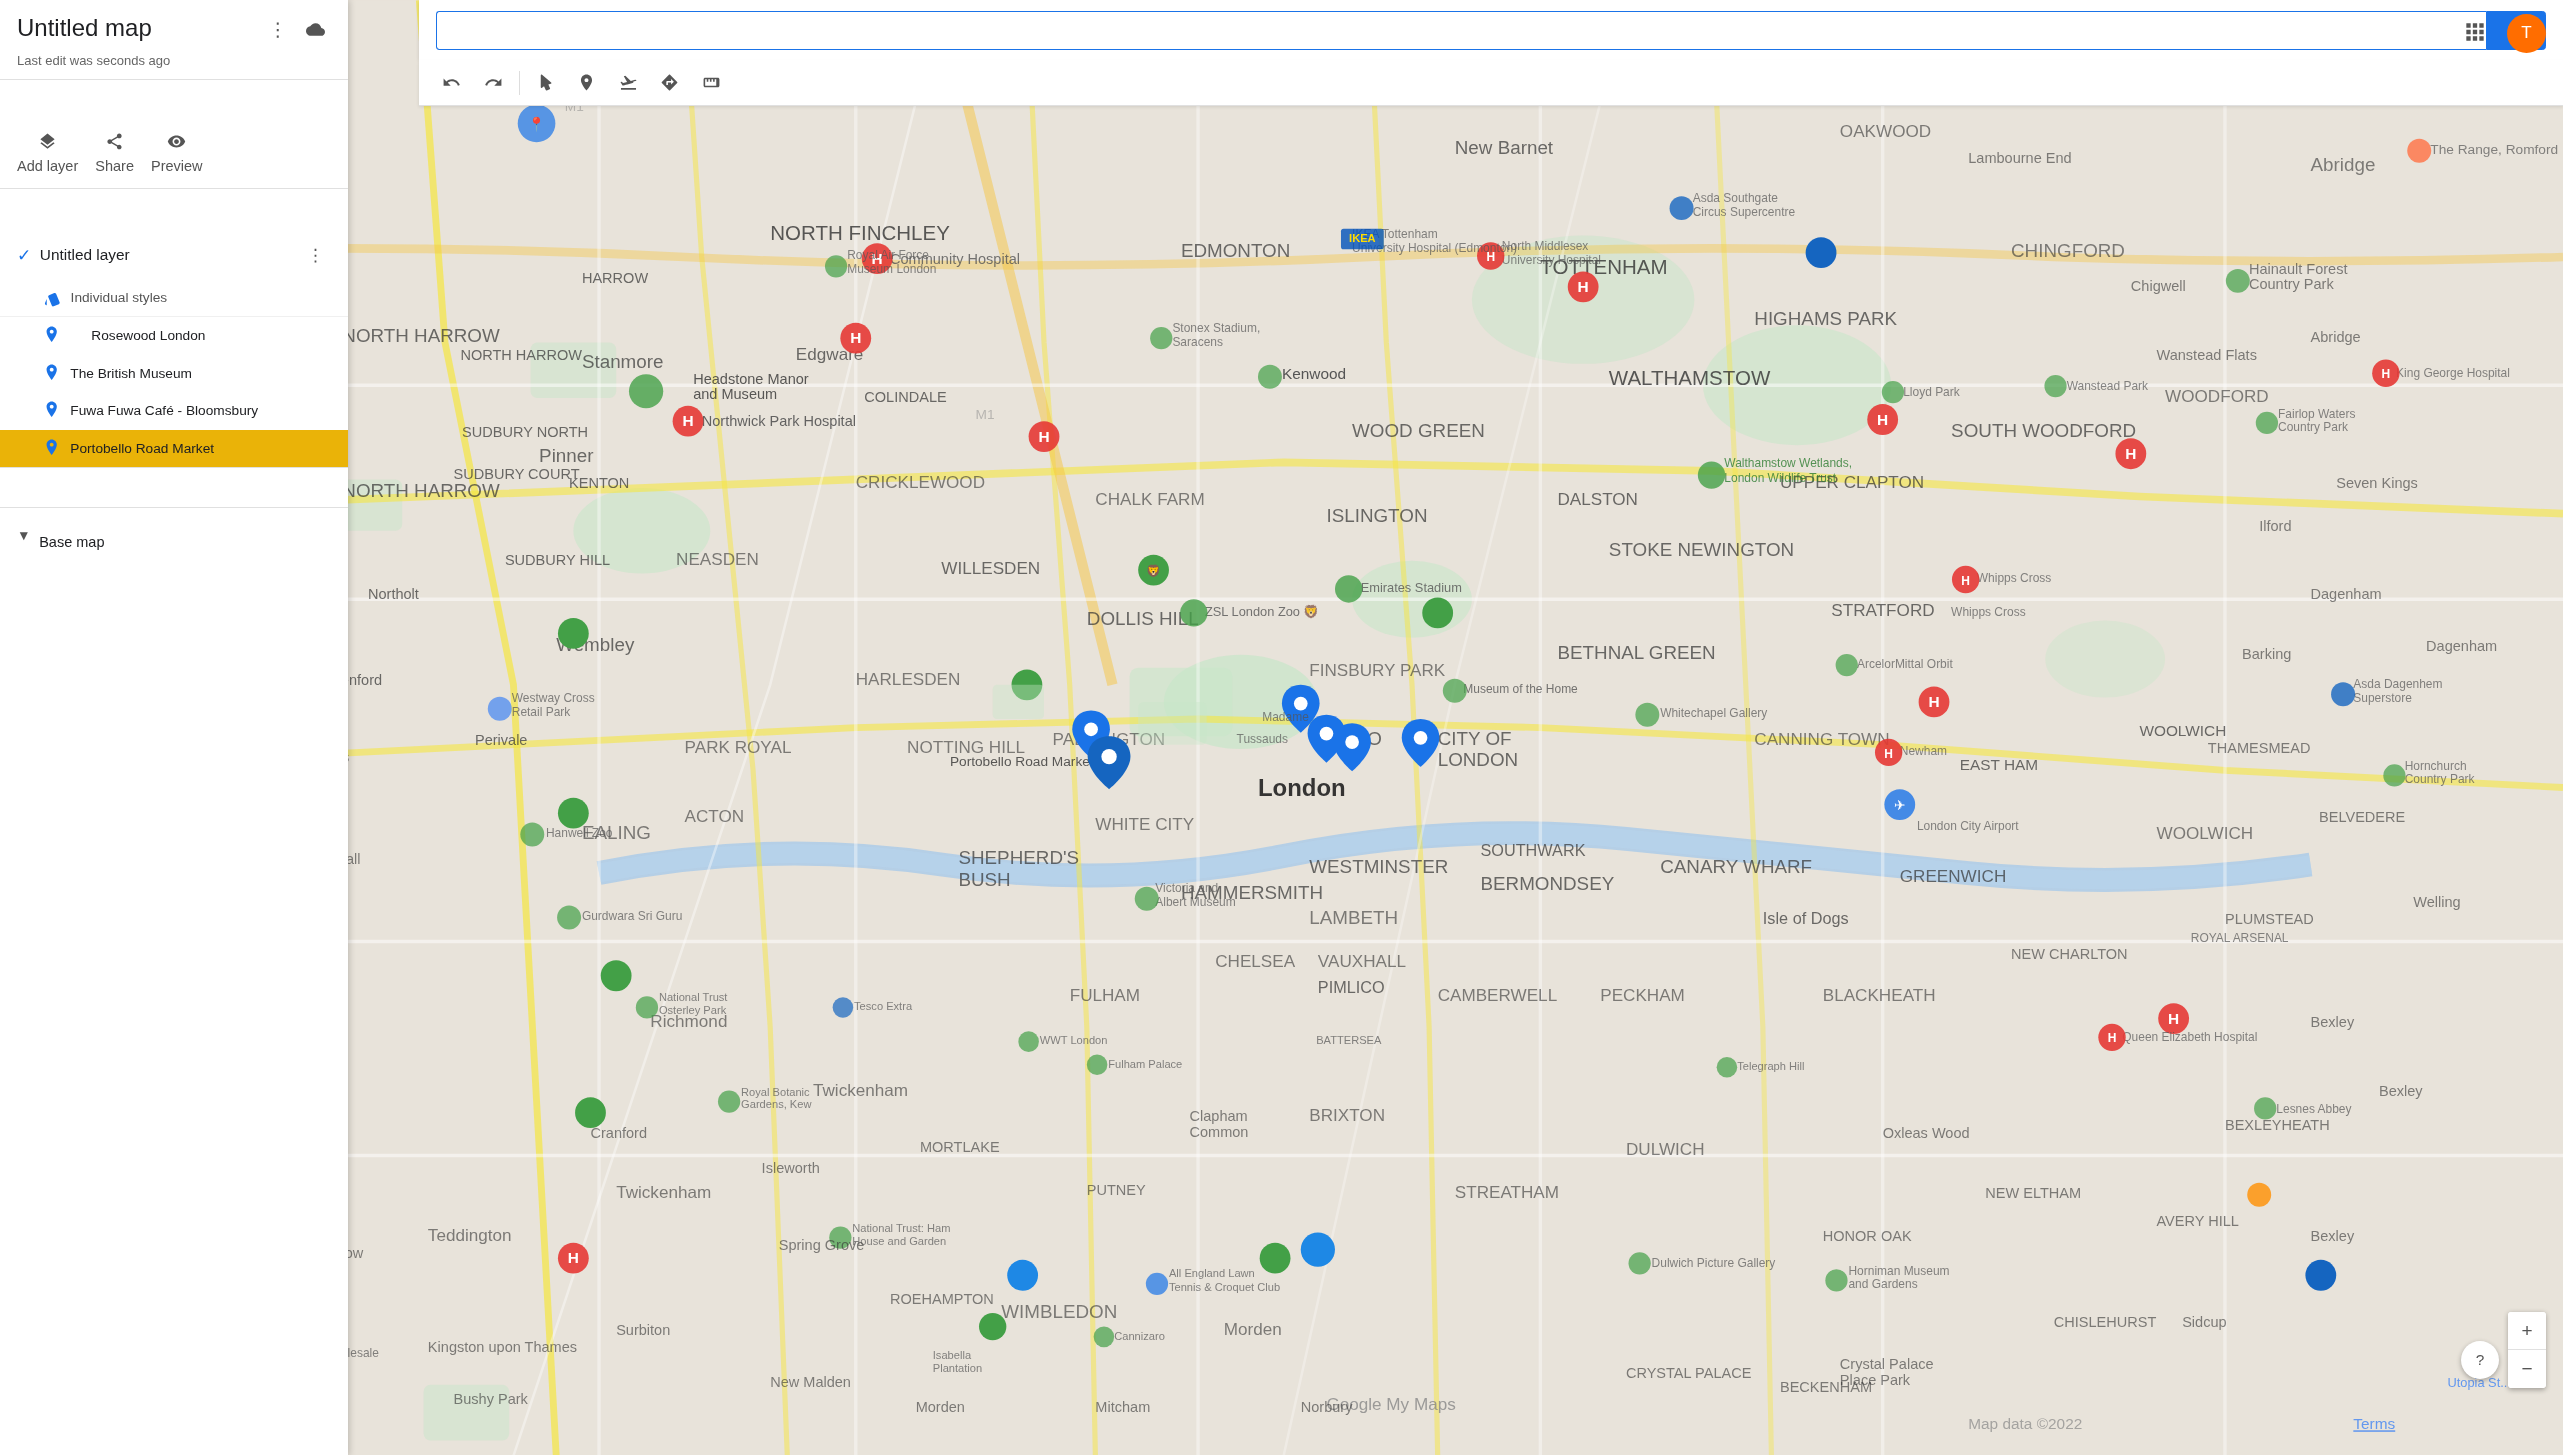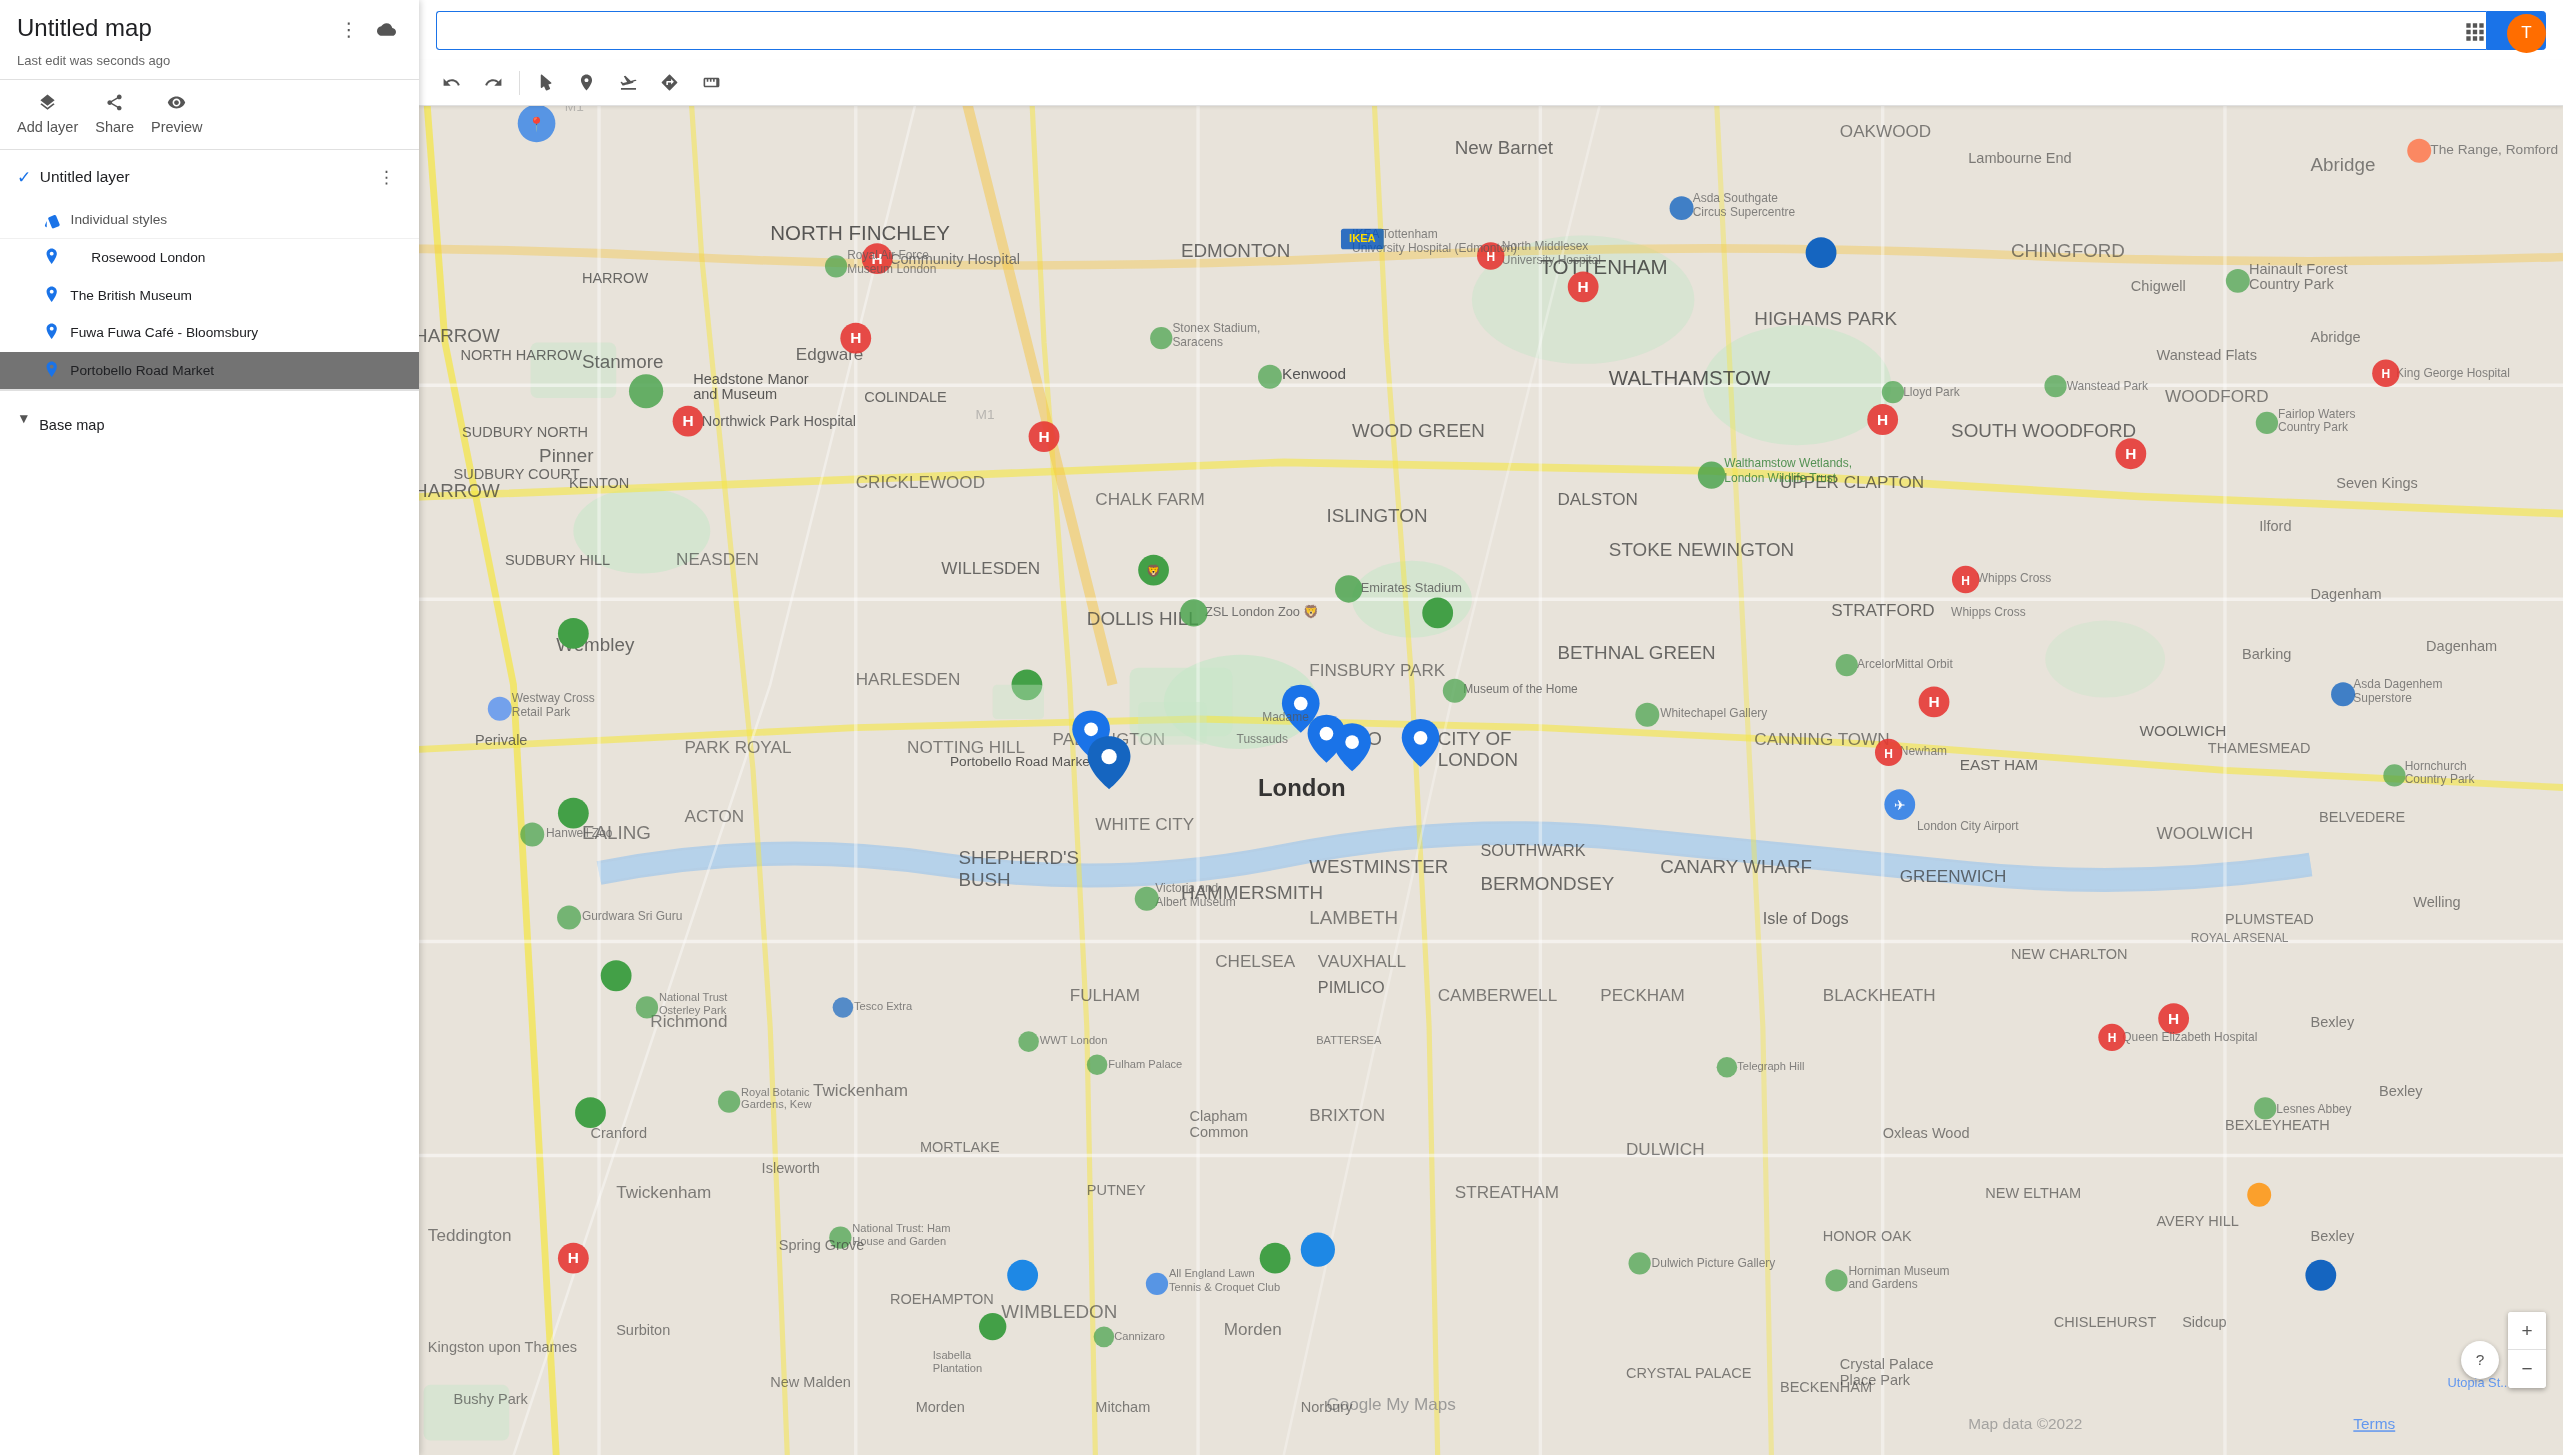--- a/index.html
+++ b/index.html
@@ -16,27 +16,28 @@
     
     .map-svg {
       width: 100%;
       height: 100%;
     }
 
     
     .sidebar {
       position: absolute;
       top: 0; left: 0;
-      width: 419px;
+      width: 348px;
       height: 100%;
       background: #fff;
       box-shadow: 1.7px 0 6.8px rgba(0,0,0,0.2);
       display: flex;
       flex-direction: column;
       z-index: 10;
+      gap: 39px;
     }
 
     
     .search-bar {
       position: absolute;
       top: 0;
       left: 419px;
       right: 0;
       height: 60px;
       background: #fff;
@@ -244,21 +245,21 @@
       padding: 8.6px 17px 8.6px 43px;
       display: flex;
       align-items: center;
       gap: 10.3px;
       cursor: pointer;
       font-size: 14.5px;
       color: #202124;
     }
 
     .location-item.selected {
-      background: #737373;
+      background: #eab308;
     }
 
     .location-pin {
       width: 17px;
       height: 20.5px;
       display: flex;
       align-items: center;
       justify-content: center;
       flex-shrink: 0;
     }

